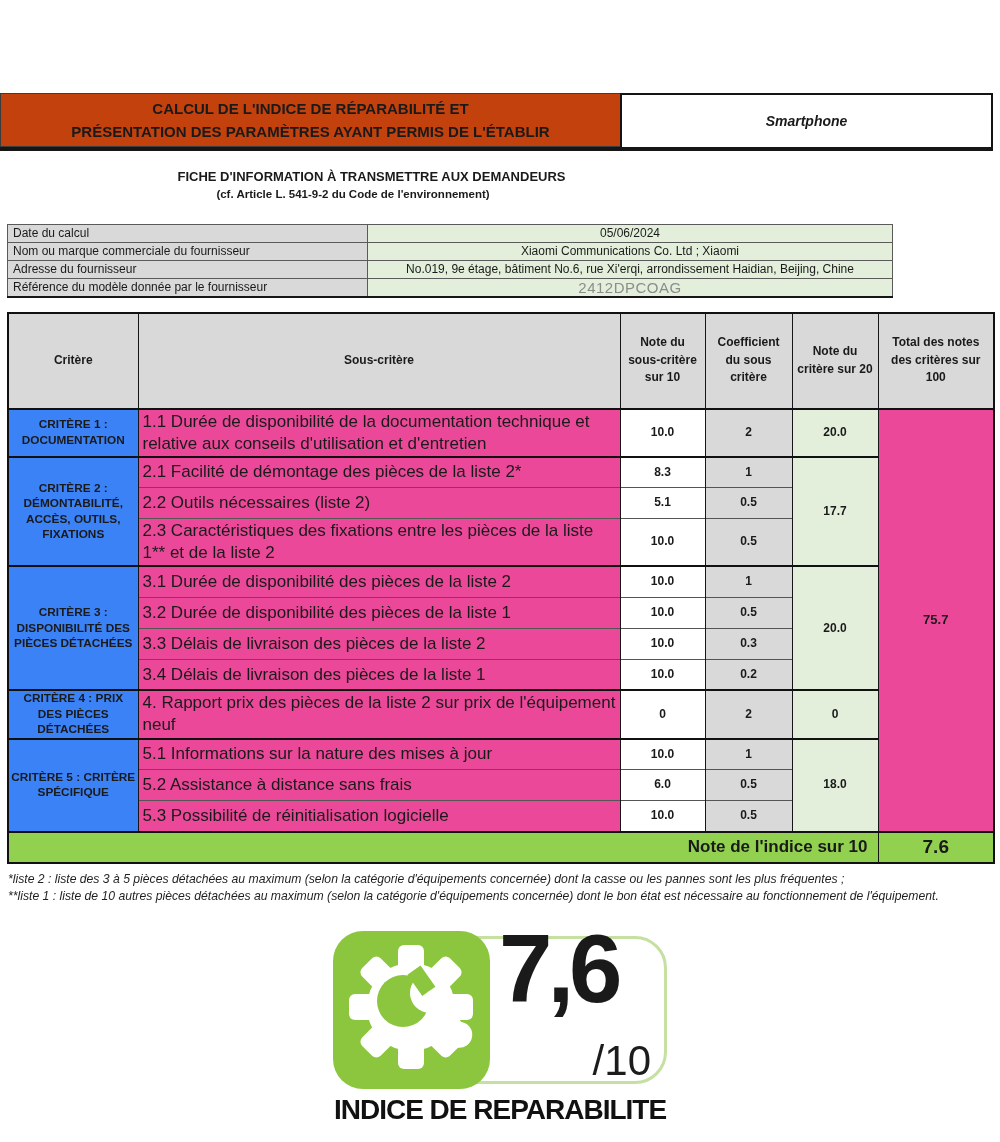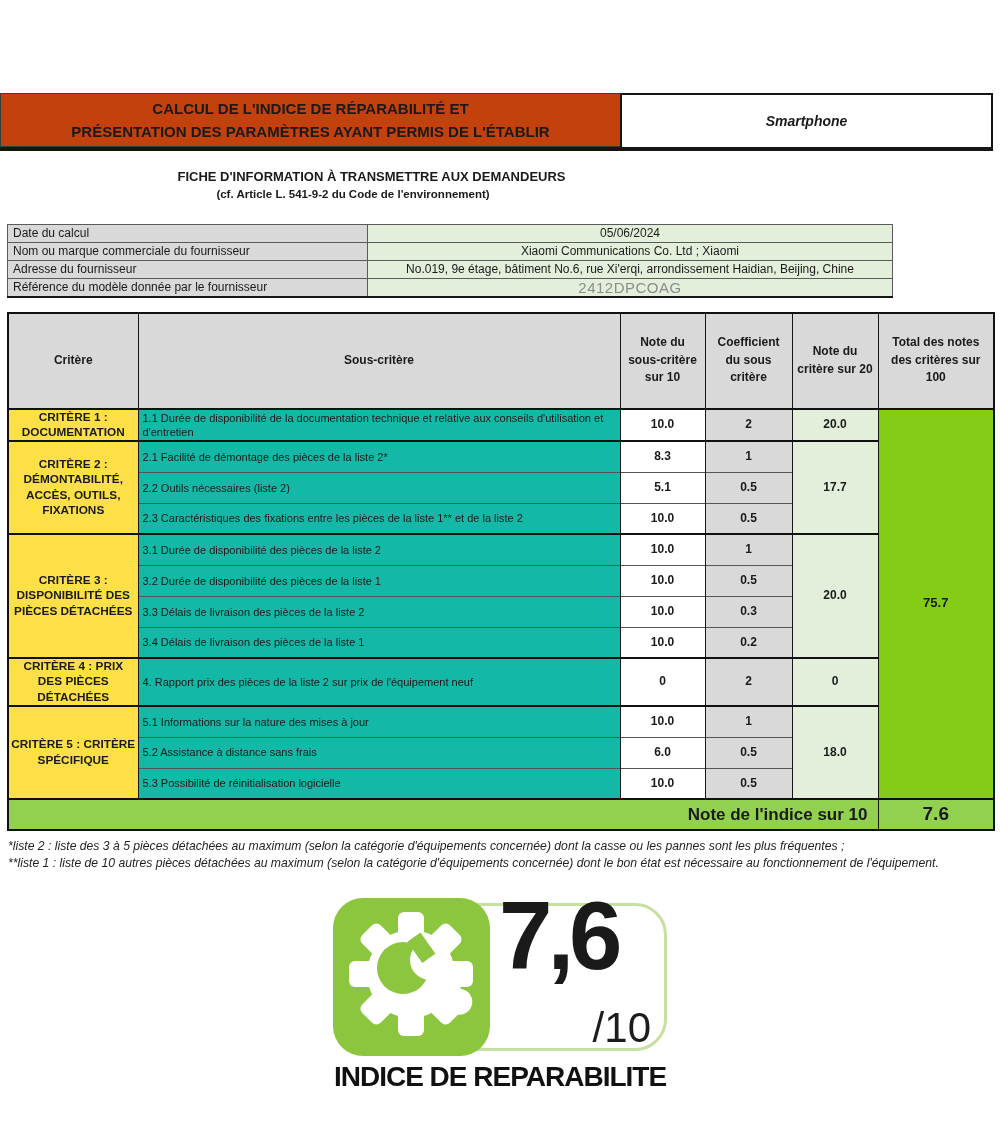--- a/index.html
+++ b/index.html
@@ -56,26 +56,26 @@
     height: 96px; padding: 2px 4px; line-height: 1.45;
   }
   .main-table td {
     border-left: 1.5px solid #161616; border-right: 1.5px solid #161616;
     padding: 1px 4px; line-height: 1.3;
   }
   .main-table tbody tr { height: 31px; }
   tr.h40 { height: 40px; } tr.h46 { height: 46px; }
   tr.sub-row td { border-top: 1px solid #555; }
   tr.group-start td { border-top: 2px solid #111; }
-  td.crit { background: #fde047; font-weight: bold; text-align: center; font-size: 11.8px; padding: 0 2px; }
-  td.sub  { background: #14b8a6; text-align: left; font-size: 11px; }
+  td.crit { background: #3b82f6; font-weight: bold; text-align: center; font-size: 11.8px; padding: 0 2px; }
+  td.sub  { background: #ec4899; text-align: left; font-size: 17px; }
   td.note { background: #ffffff; text-align: center; font-weight: bold; }
   td.coef { background: #d9d9d9; text-align: center; font-weight: bold; }
   td.score20 { background: #e3efdb; text-align: center; font-weight: bold; }
-  td.total { background: #84cc16; text-align: center; font-weight: bold; font-size: 13px; }
+  td.total { background: #ec4899; text-align: center; font-weight: bold; font-size: 13px; }
   tr.index-row { height: 36px; }
   tr.index-row td { background: #92d050; border-top: 2px solid #111; }
   td.index-label { text-align: right; font-size: 17px; font-weight: bold; padding-right: 10px; }
   td.index-value { text-align: center; font-size: 19px; font-weight: bold; }
 
   
   .footnotes { margin: 7px 8px 16px 8px; width: 975px; font-style: italic; font-size: 12.2px; line-height: 1.4; color: #1f1f1f; }
   .footnotes p { margin: 0; }
 
   

